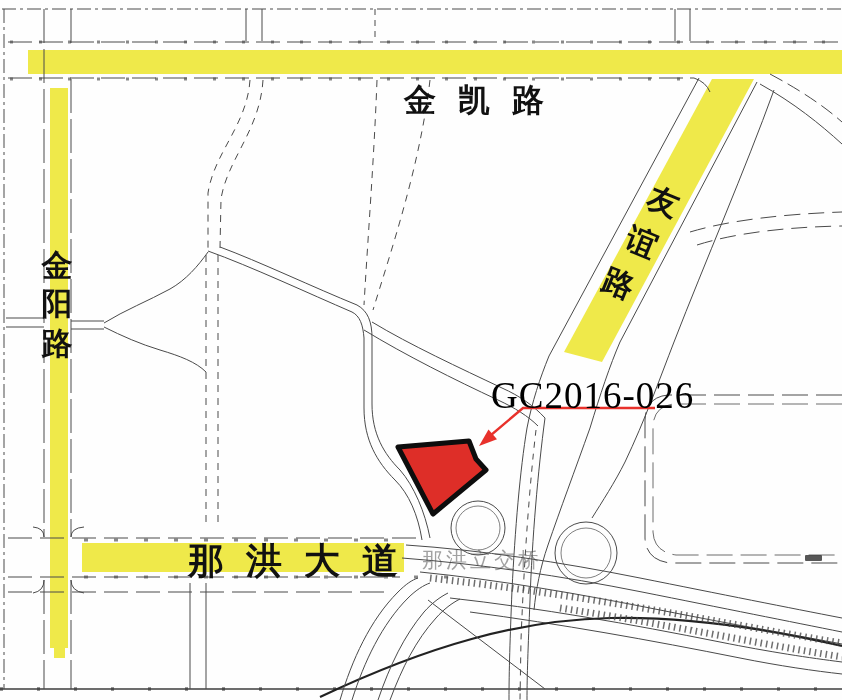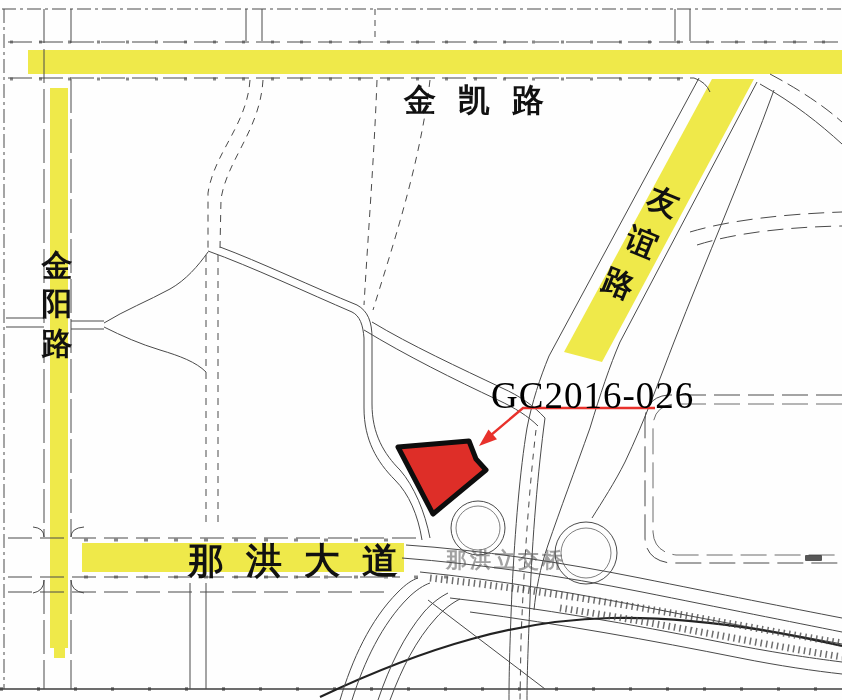--- a/index.html
+++ b/index.html
@@ -15,22 +15,22 @@
   .vchar{position:absolute;left:40px;width:34px;text-align:center;font-size:31px;font-weight:bold;color:#111;z-index:4;line-height:1;}
   .vc0{top:250px;} .vc1{top:288px;} .vc2{top:328px;}
   .ychar{position:absolute;font-size:31px;font-weight:bold;color:#111;z-index:4;line-height:1;transform:rotate(22deg);}
   .yc0{left:648px;top:186px;} .yc1{left:626px;top:227px;} .yc2{left:603px;top:268px;}
   .lbl-gc{
     position:absolute;left:491px;top:364px;z-index:6;
     font-family:"Liberation Serif", serif;font-size:37px;color:#000000;
     letter-spacing:1px;line-height:1;white-space:nowrap;margin-top:13px;
   }
   .lbl-interchange{
-    position:absolute;left:446px;top:549px;z-index:2;
-    font-size:21px;color:#8a8a8a;letter-spacing:3px;line-height:1;white-space:nowrap;font-weight:bold;opacity:.8;
+    position:absolute;left:422px;top:549px;z-index:2;
+    font-size:21px;color:#8a8a8a;letter-spacing:3px;line-height:1;white-space:nowrap;font-weight:normal;opacity:.8;
   }
   .tiny-annot{position:absolute;left:805px;top:555px;width:17px;height:6px;background:#3a3a3a;opacity:.85;z-index:4;border-radius:1px;}
 </style>
 </head>
 <body>
 
 <div id="stage">
 
   <div class="lbl-interchange">那洪立交桥</div>
 

